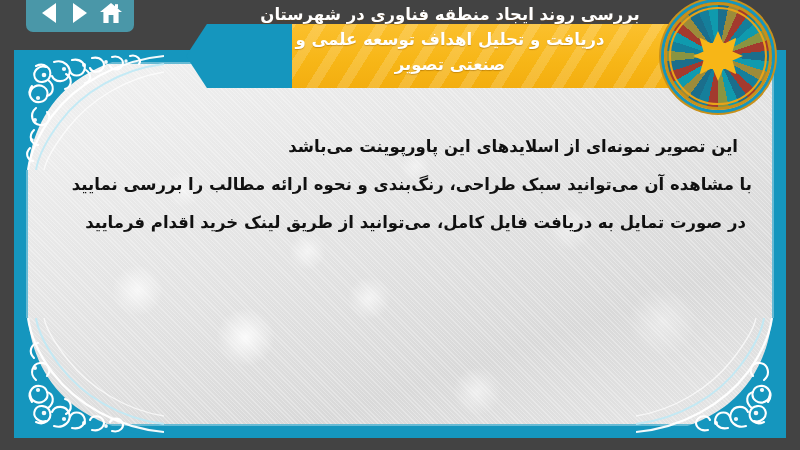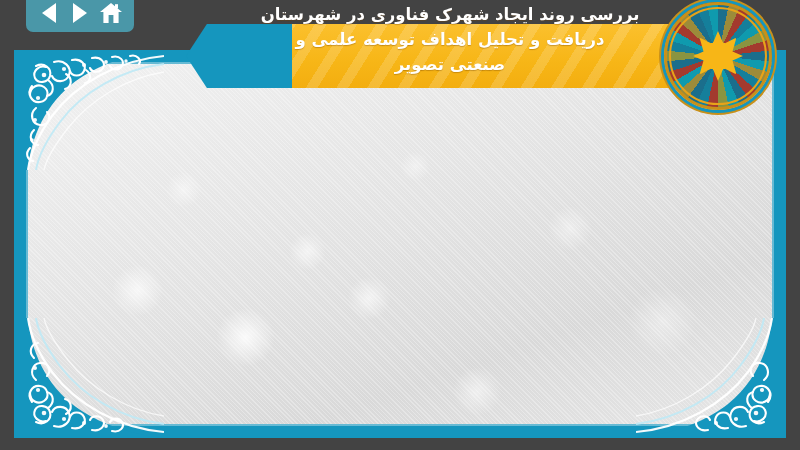--- a/index.html
+++ b/index.html
@@ -236,27 +236,32 @@
         <path d="M34 30 c7 5 6 14 -1 16"></path>
       </g>
       <g fill="#ffffff" opacity=".95">
         <circle cx="30" cy="25" r="2.3"></circle>
           <circle cx="50" cy="19" r="2.1"></circle>
         <circle cx="70" cy="15" r="2"></circle>
           <circle cx="24" cy="48" r="2.1"></circle>
       </g>
     </svg>
 
+    <div id="body-text">
+      <div class="line l1">این تصویر نمونه‌ای از اسلایدهای این پاورپوینت می‌باشد</div>
+      <div class="line l2">با مشاهده آن می‌توانید سبک طراحی، رنگ‌بندی و نحوه ارائه مطالب را بررسی نمایید</div>
+      <div class="line l3">در صورت تمایل به دریافت فایل کامل، می‌توانید از طریق لینک خرید اقدام فرمایید</div>
+    </div>
   </div>
 
   <div id="banner-wrap">
     <div id="ribbon-tail"></div>
     <div id="gold-banner"></div>
     <div id="banner-title">
-      <div>بررسی روند ایجاد شهرک فناوری در شهرستان</div>
+      <div>بررسی روند ایجاد منطقه فناوری در شهرستان</div>
       <div>دریافت و تحلیل اهداف توسعه علمی و</div>
       <div>صنعتی تصویر</div>
     </div>
     <div id="medallion">
       <div id="medallion-hub"></div>
       <div id="medallion-star"></div>
     </div>
   </div>
 
 </div>

